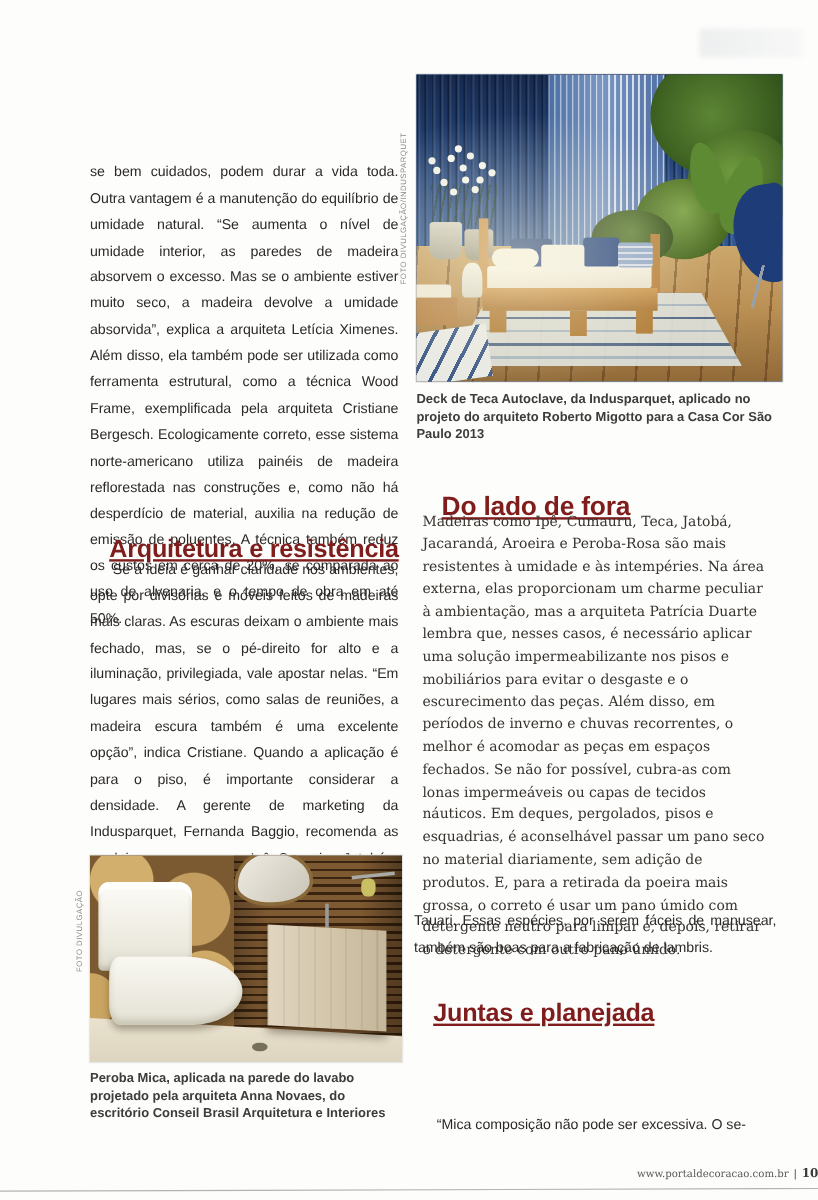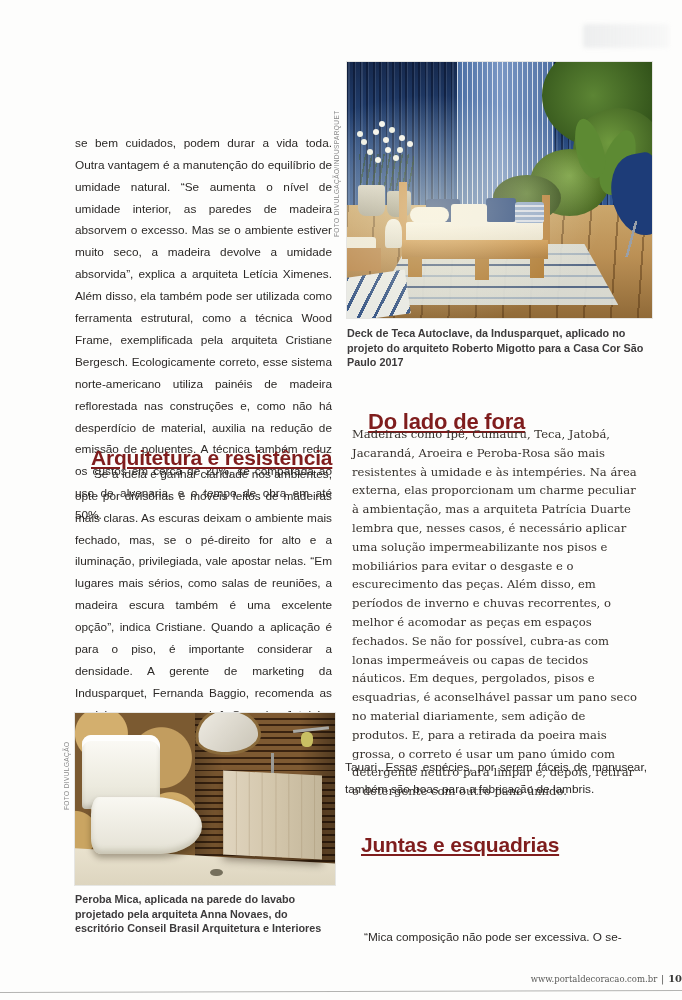--- a/index.html
+++ b/index.html
@@ -224,21 +224,21 @@
     <div class="lantern"></div>
     <div class="bench-cushion"></div>
     <div class="bench"></div>
     <div class="bchair"></div>
     <div class="bchair-leg"></div>
     <div class="sunlight"></div>
   </div>
 
   <div class="photo-credit" style="left:333px;top:62px;height:175px;">FOTO DIVULGAÇÃO/INDUSPARQUET</div>
 
-  <div class="caption" style="left:347px;top:326px;width:302px;">Deck de Teca Autoclave, da Indusparquet, aplicado no projeto do arquiteto Roberto Migotto para a Casa Cor São Paulo 2017</div>
+  <div class="caption" style="left:347px;top:326px;width:302px;">Deck de Teca Autoclave, da Indusparquet, aplicado no projeto do arquiteto Roberto Migotto para a Casa Cor São Paulo 2013</div>
 
   <p class="body-par" style="left:75px;top:121px;">se bem cuidados, podem durar a vida toda. Outra vantagem é a manutenção do equilíbrio de umidade natural. “Se aumenta o nível de umidade interior, as paredes de madeira absorvem o excesso. Mas se o ambiente estiver muito seco, a madeira devolve a umidade absorvida”, explica a arquiteta Letícia Ximenes. Além disso, ela também pode ser utilizada como ferramenta estrutural, como a técnica Wood Frame, exemplificada pela arquiteta Cristiane Bergesch. Ecologicamente correto, esse sistema norte-americano utiliza painéis de madeira reflorestada nas construções e, como não há desperdício de material, auxilia na redução de emissão de poluentes. A técnica também reduz os custos em cerca de 20%, se comparada ao uso de alvenaria, e o tempo de obra em até 50%.</p>
 
   <h2 class="sec" style="left:75px;top:430px;">Arquitetura e resistência</h2>
 
   <p class="body-par indent" style="left:75px;top:452px;">Se a ideia é ganhar claridade nos ambientes, opte por divisórias e móveis feitos de madeiras mais claras. As escuras deixam o ambiente mais fechado, mas, se o pé-direito for alto e a iluminação, privilegiada, vale apostar nelas. “Em lugares mais sérios, como salas de reuniões, a madeira escura também é uma excelente opção”, indica Cristiane. Quando a aplicação é para o piso, é importante considerar a densidade. A gerente de marketing da Indusparquet, Fernanda Baggio, recomenda as madeiras escuras, como Ipê, Sucupira, Jatobá e Cumaru, para residências e locais com alto tráfego de pessoas. Em áreas de tráfego menos intenso, as indicadas são as claras, como a Peroba Mica, Amêndola e</p>
 
   <h2 class="sec" style="left:352px;top:393px;font-size:22px;">Do lado de fora</h2>
 
   <div class="sidebar-body" style="left:352px;top:425px;">Madeiras como Ipê, Cumauru, Teca, Jatobá, Jacarandá, Aroeira e Peroba-Rosa são mais resistentes à umidade e às intempéries. Na área externa, elas proporcionam um charme peculiar à ambientação, mas a arquiteta Patrícia Duarte lembra que, nesses casos, é necessário aplicar uma solução impermeabilizante nos pisos e mobiliários para evitar o desgaste e o escurecimento das peças. Além disso, em períodos de inverno e chuvas recorrentes, o melhor é acomodar as peças em espaços fechados. Se não for possível, cubra-as com lonas impermeáveis ou capas de tecidos náuticos. Em deques, pergolados, pisos e esquadrias, é aconselhável passar um pano seco no material diariamente, sem adição de produtos. E, para a retirada da poeira mais grossa, o correto é usar um pano úmido com detergente neutro para limpar e, depois, retirar o detergente com outro pano úmido.</div>
@@ -256,21 +256,21 @@
     <div class="bowl"></div>
     <div class="drain"></div>
   </div>
 
   <div class="photo-credit" style="left:63px;top:715px;height:95px;">FOTO DIVULGAÇÃO</div>
 
   <div class="caption" style="left:75px;top:892px;width:262px;">Peroba Mica, aplicada na parede do lavabo projetado pela arquiteta Anna Novaes, do escritório Conseil Brasil Arquitetura e Interiores</div>
 
   <p class="body-par" style="left:345px;top:745px;width:302px;">Tauari. Essas espécies, por serem fáceis de manusear, também são boas para a fabricação de lambris.</p>
 
-  <h2 class="sec" style="left:345px;top:817px;">Juntas e esquadrias</h2>
+  <h2 class="sec" style="left:345px;top:817px;">Juntas e planejada</h2>
 
 
   <p class="body-par indent" style="left:345px;top:915px;width:302px;">“Mica composição não pode ser excessiva. O se-</p>
 
   <div class="footer">
     <span>www.portaldecoracao.com.br</span><span class="sep">|</span><b>107</b>
   </div>
 
   <div class="scan-edge"></div>
 

